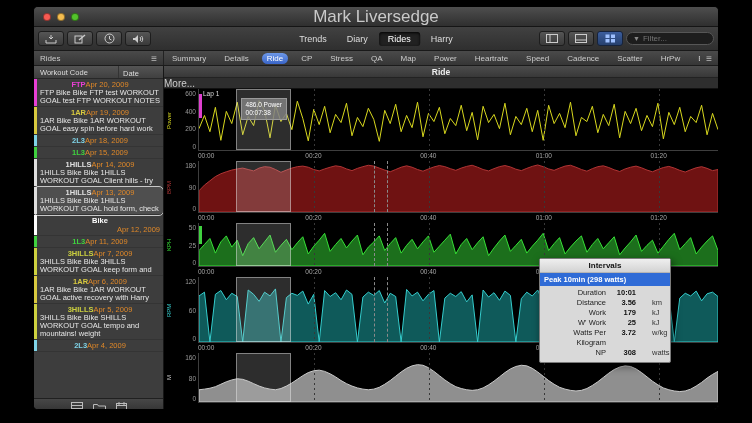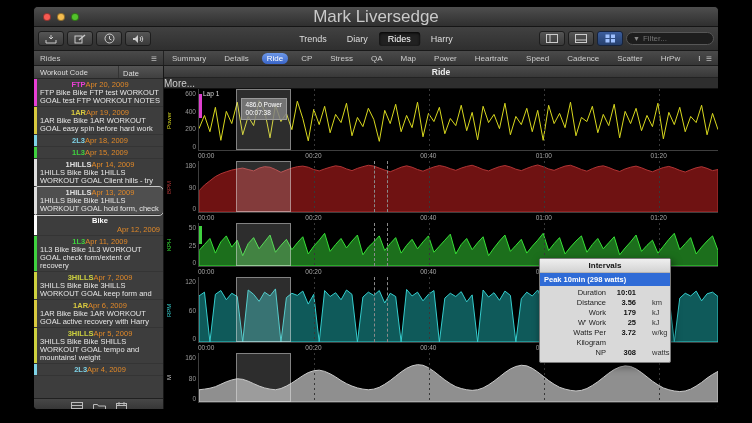--- a/index.html
+++ b/index.html
@@ -238,21 +238,20 @@
               <span class="date">Apr 12, 2009</span>
             </div>
   </div>
 
   <div class="entry">
     <span class="strip" style="background: rgb(63, 209, 63);"></span>
     <div class="entry-top">
       <span class="code" style="color: rgb(63, 209, 63);">1L3</span>
       <span class="date">Apr 11, 2009</span>
     </div>
-    <div class="desc">1L3 Bike Bike 1L3 WORKOUT GOAL check form/extent of recovery</div>
   </div>
 
   <div class="entry">
     <span class="strip" style="background: rgb(205, 209, 63);"></span>
     <div class="entry-top">
       <span class="code" style="color: rgb(205, 209, 63);">3HILLS</span>
       <span class="date">Apr 7, 2009</span>
     </div>
     <div class="desc">3HILLS Bike Bike 3HILLS WORKOUT GOAL keep form and</div>
   </div>

